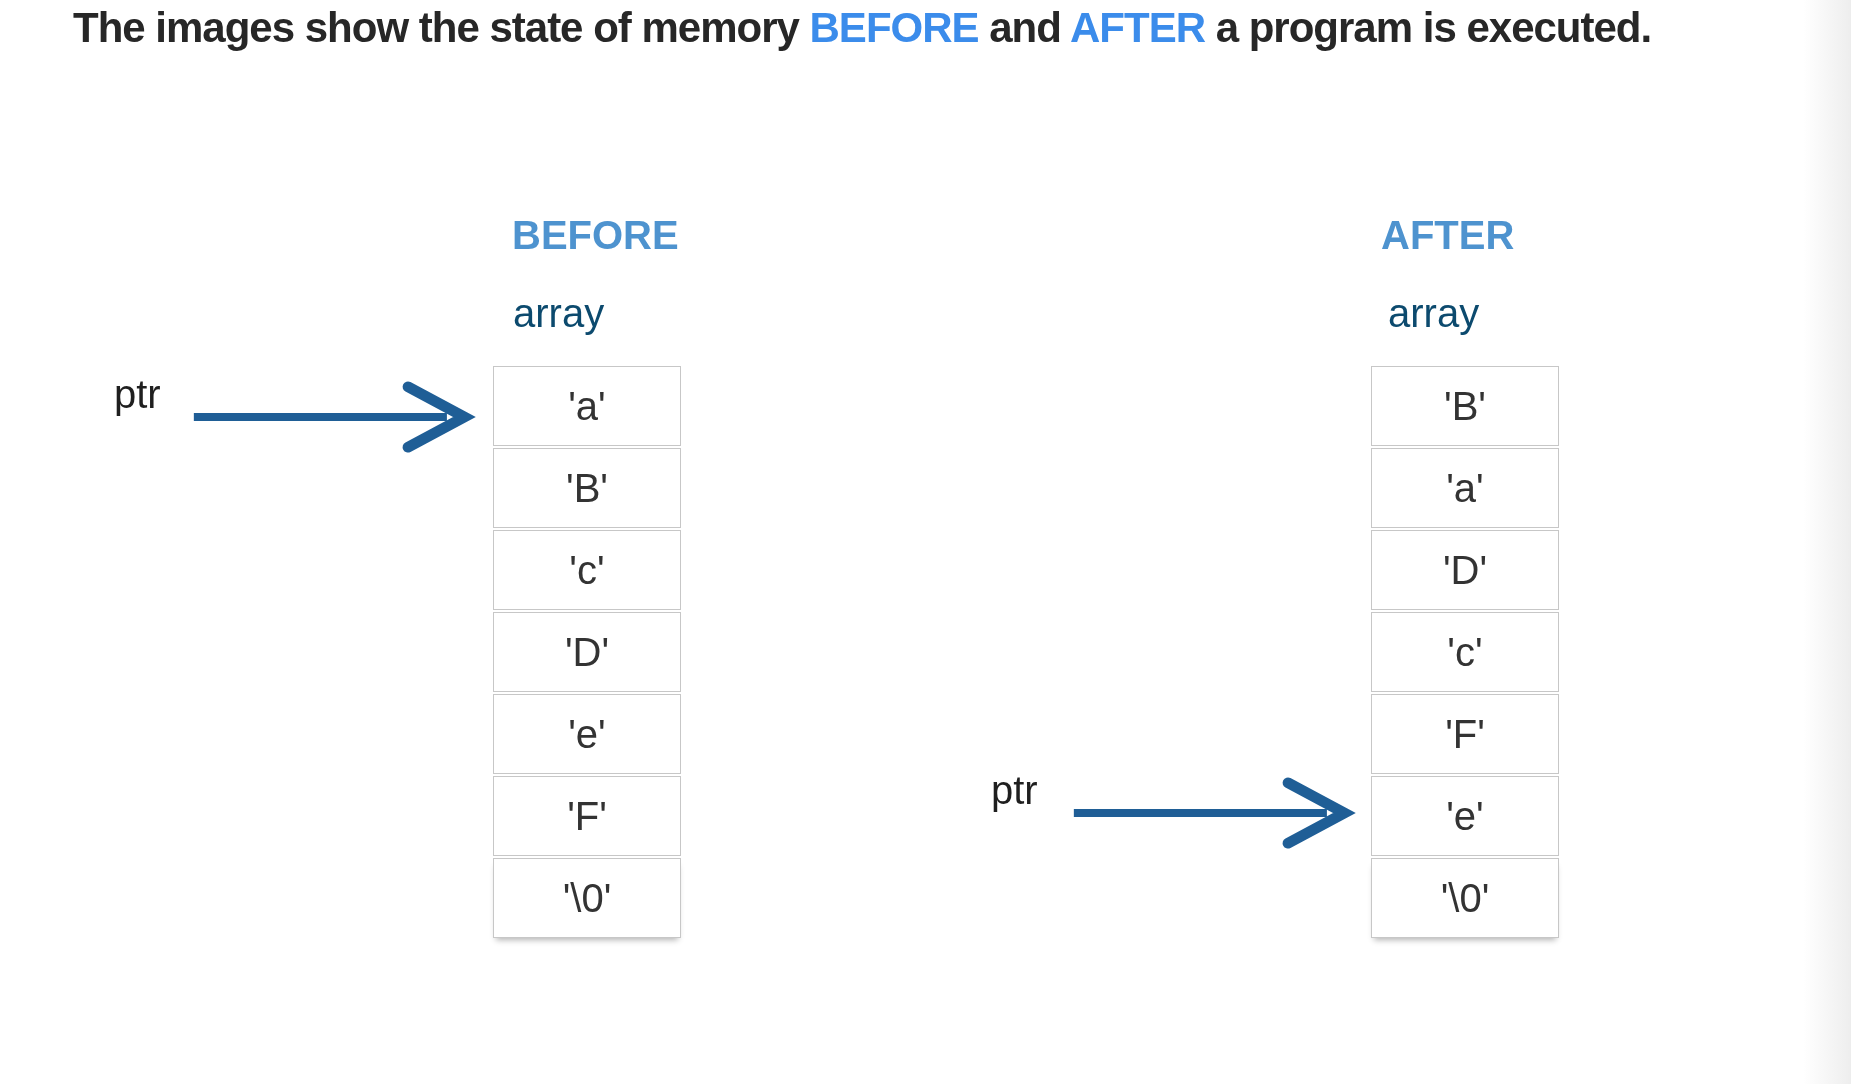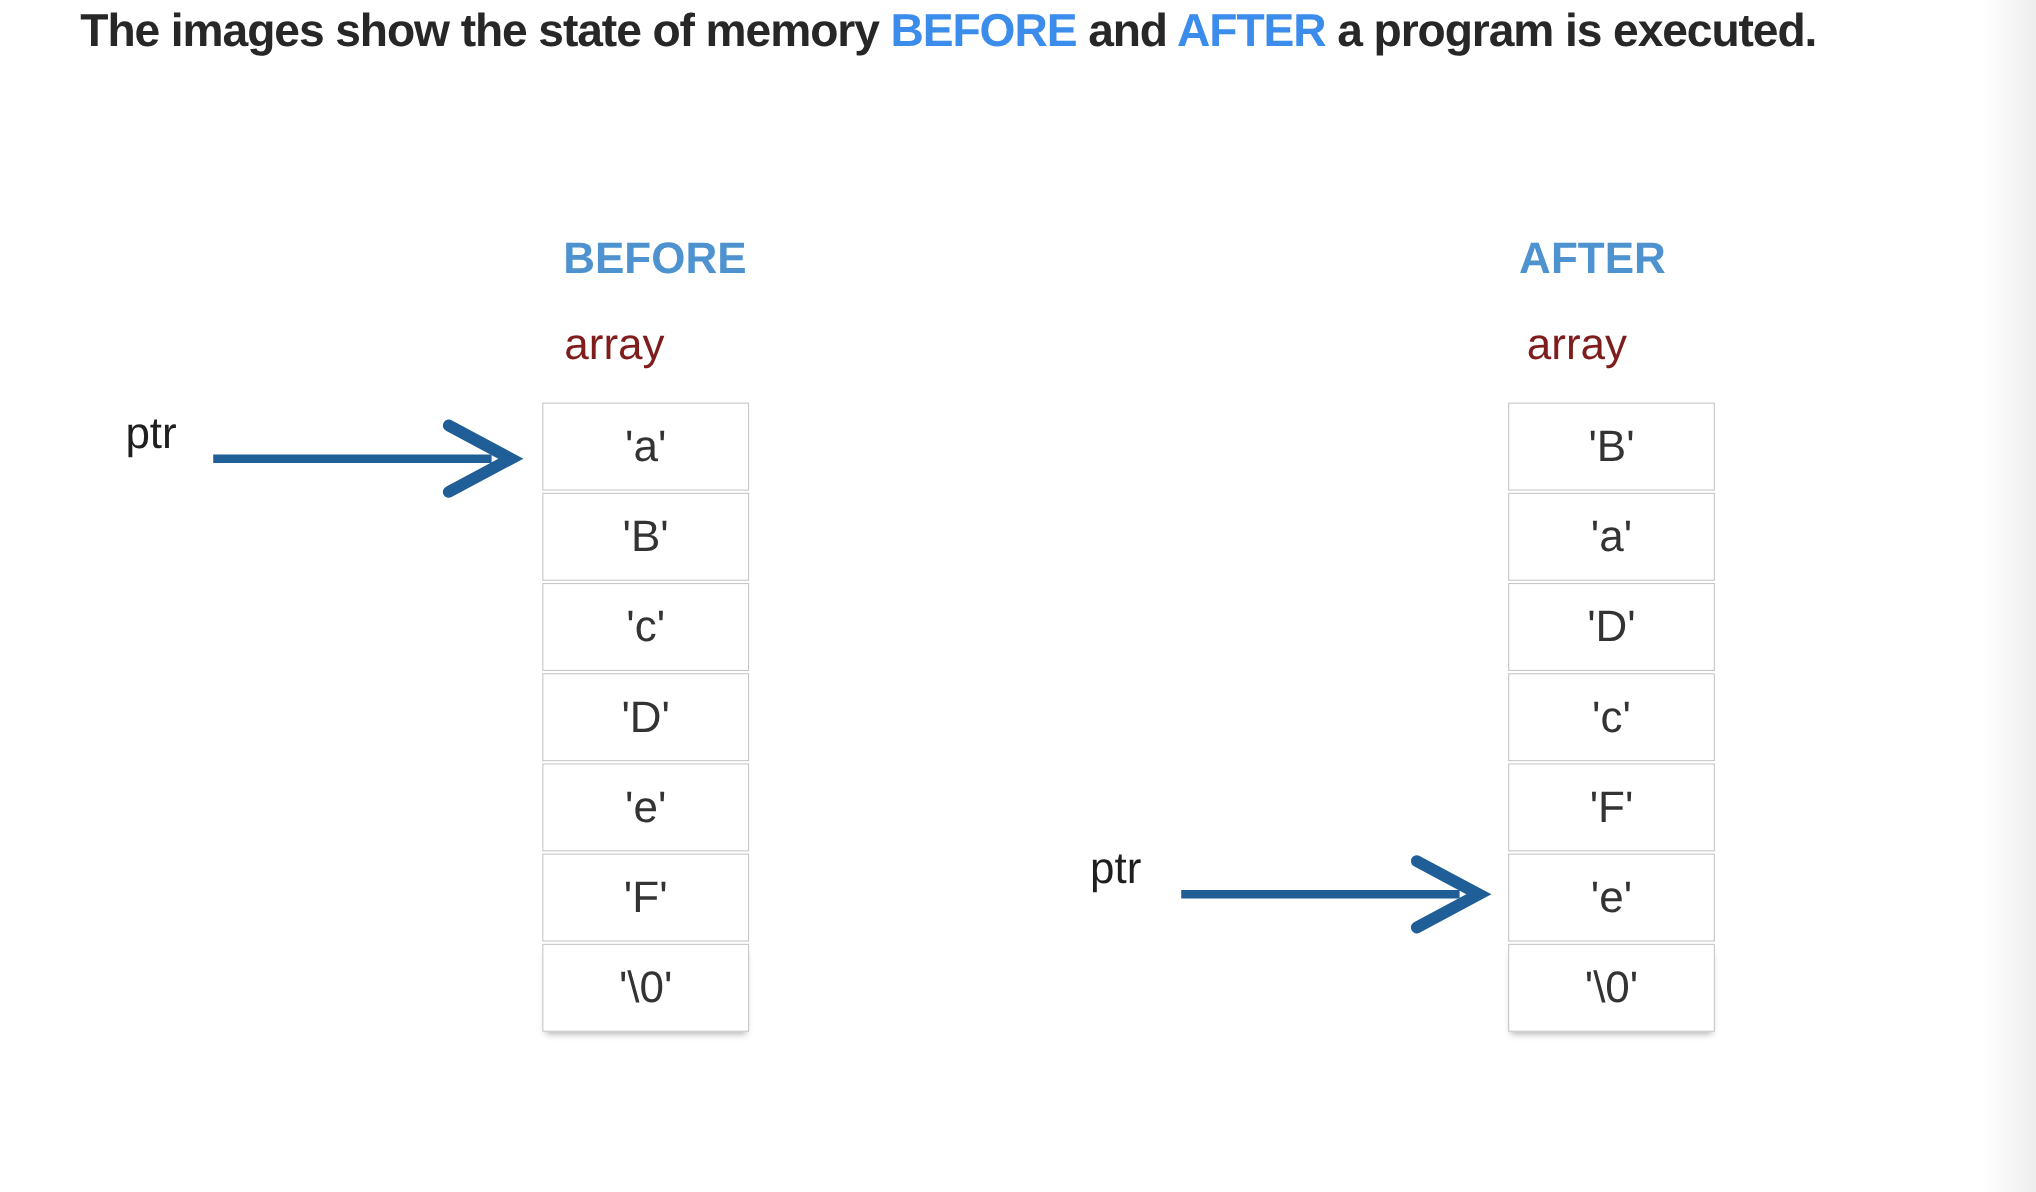--- a/index.html
+++ b/index.html
@@ -23,21 +23,21 @@
   .panel-title{
     position:absolute;top:213px;
     font-size:40px;font-weight:bold;
     color:var(--label-blue,#4e93cf);
     letter-spacing:0px;
   }
   .panel-title.before{left:484px;}
   .panel-title.after{left:1353px;}
   .array-label{
     position:absolute;top:291px;
-    font-size:40px;color:#7f1d1d;
+    font-size:40px;color:#0c4a6e;
   }
   .array-label.before{left:485px;}
   .array-label.after{left:1360px;}
   .mem-table{
     position:absolute;top:366px;width:188px;
   }
   .mem-table.before{left:465px;}
   .mem-table.after{left:1343px;}
   .cell{
     box-sizing:border-box;

